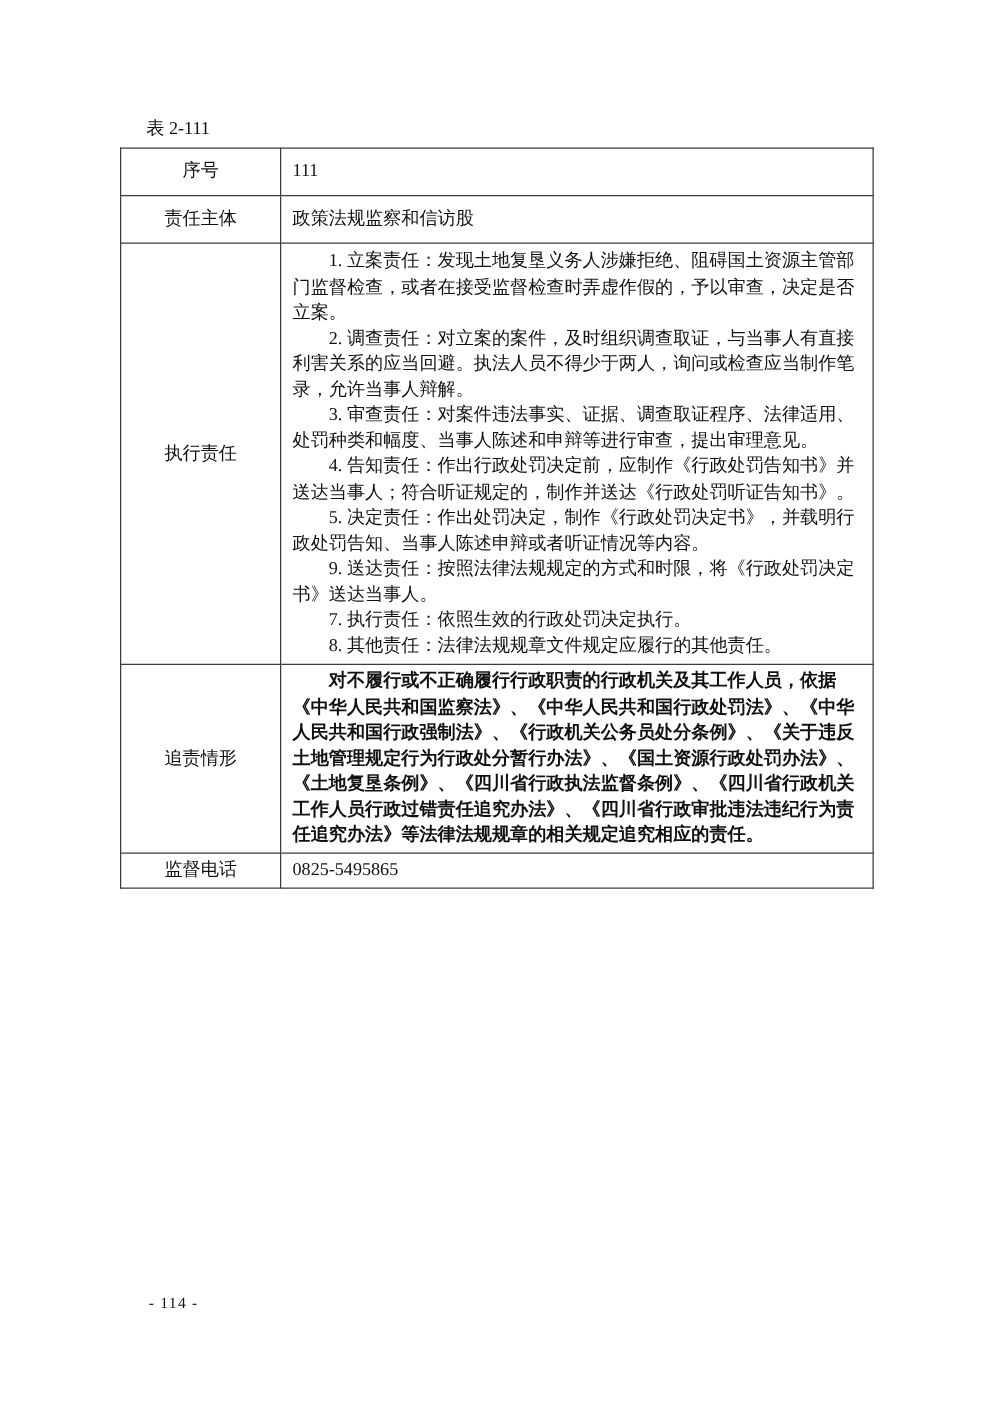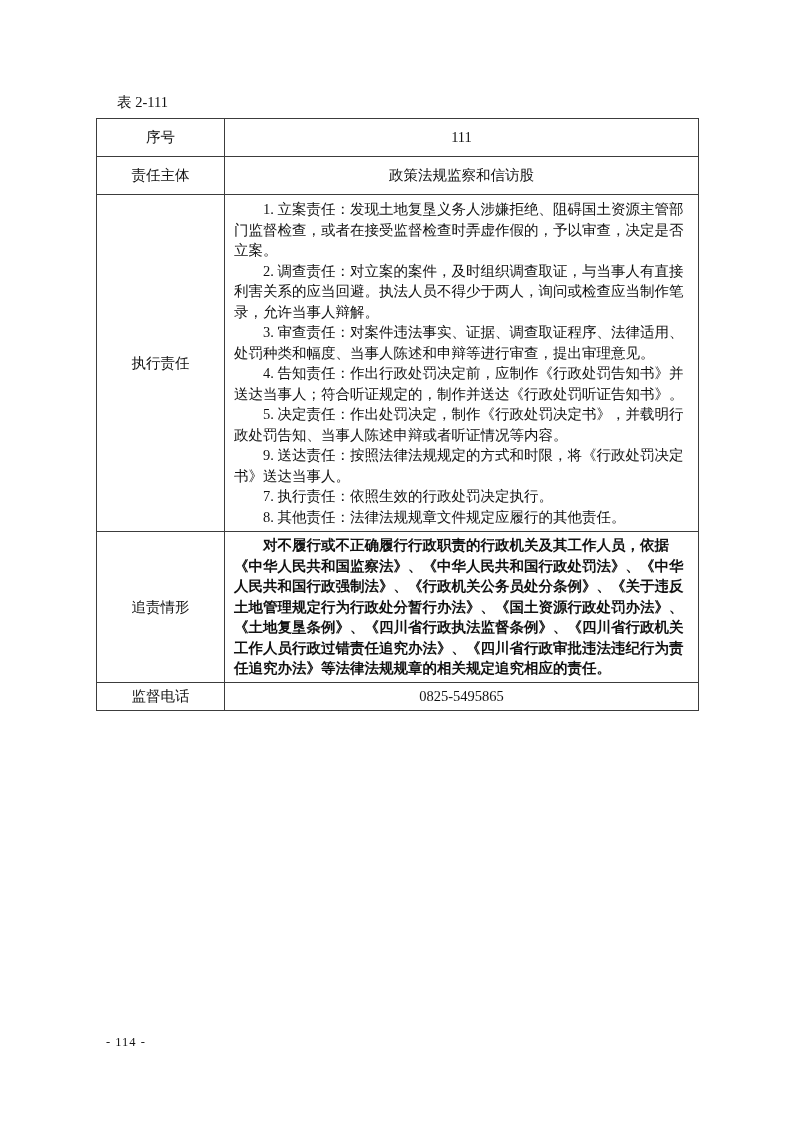--- a/index.html
+++ b/index.html
@@ -38,36 +38,36 @@
     vertical-align: middle;
     line-height: 20.5px;
   }
   td.label {
     text-align: center;
     padding: 2px 4px;
   }
   td.val {
     padding: 2px 9px;
   }
-  td.val.center { text-align: center; }
+  td.val.center { text-align: left; }
   td.h27 { height: 38px; }
   td.h28 { height: 28px; }
   td.h46 { height: 46px; }
   td.val p {
     text-indent: 2em;
     text-align: left;
     line-height: 20.5px;
   }
   td.val.duty   { min-height: 307px; padding-top: 4px; padding-bottom: 4px; }
   td.val.blame  { padding-top: 3px; padding-bottom: 3px; font-weight: bold; }
   tr.r-duty  td { height: 313px; }
   tr.r-blame td { height: 149px; }
   .footer {
     position: absolute;
-    left: 106px;
+    left: 119px;
     top: 1035px;
     font-size: 12.5px;
     letter-spacing: 1px;
     color: #111111;
   }
 </style>
 </head>
 <body>
 
 <div class="page">

